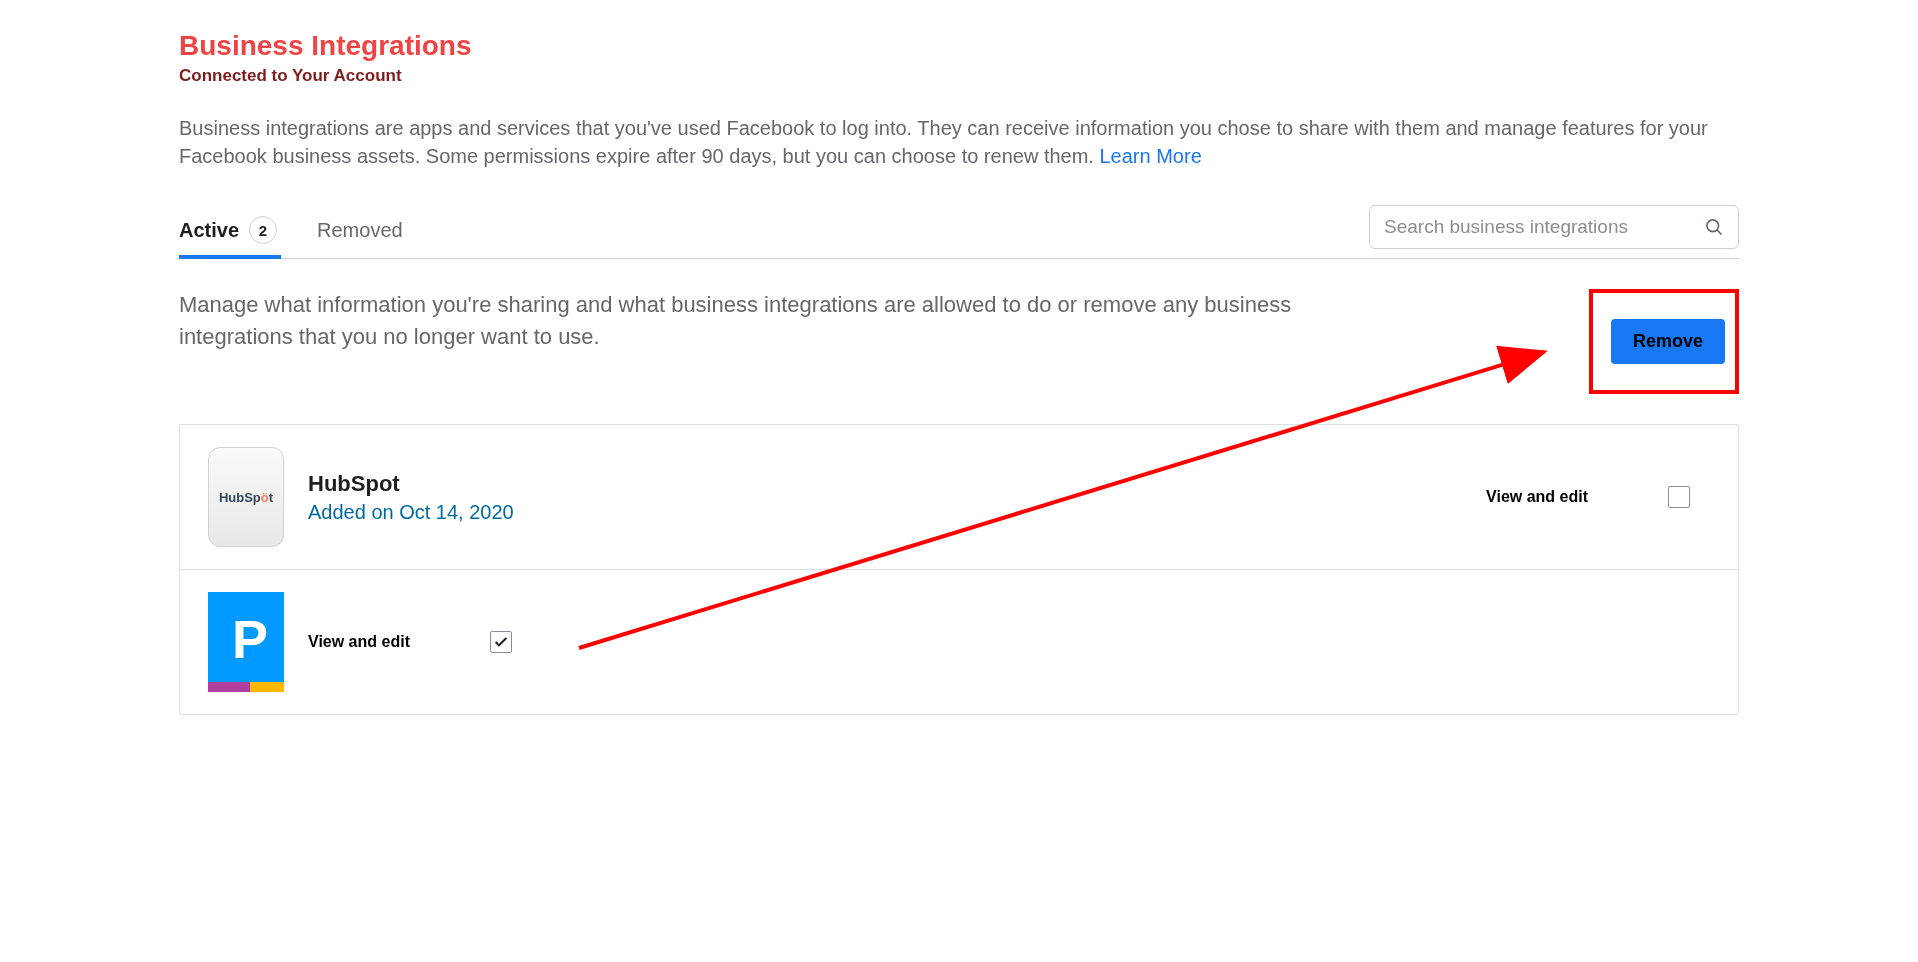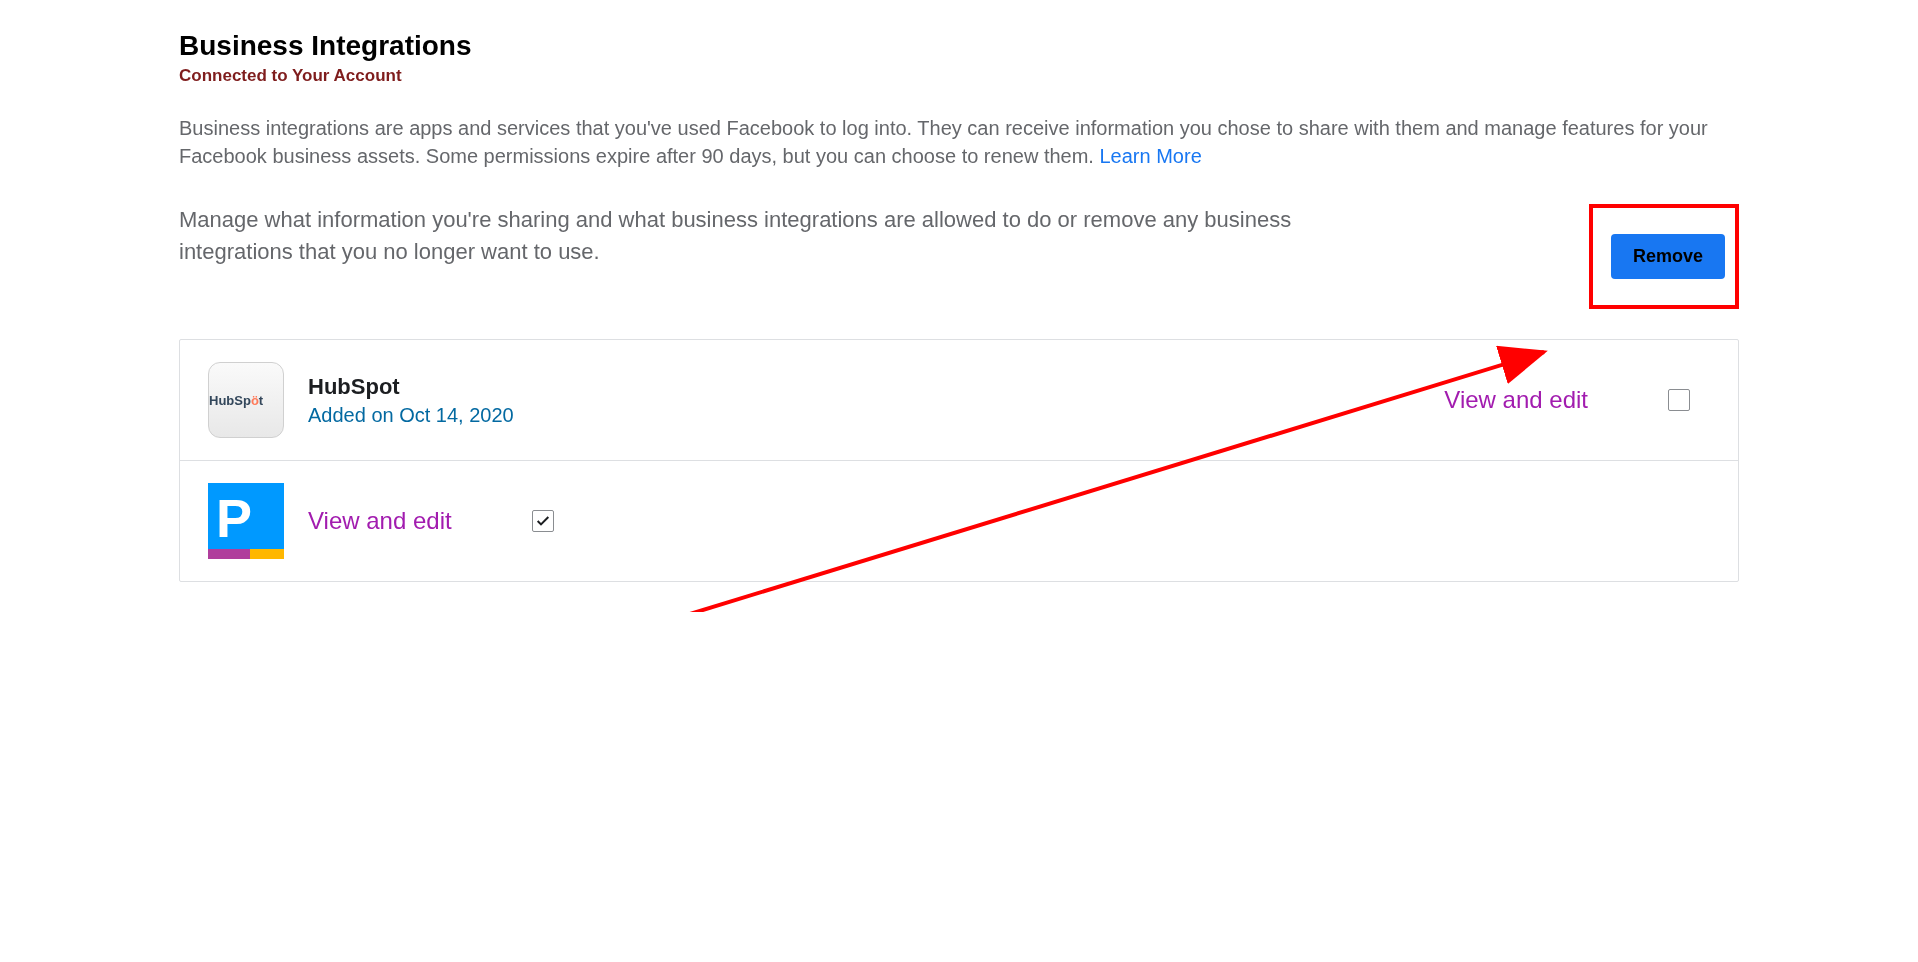--- a/index.html
+++ b/index.html
@@ -13,21 +13,21 @@
       color: #1c1e21;
       padding: 30px;
     }
     .container {
       max-width: 1560px;
       margin: 0 auto;
     }
     .page-title {
       font-size: 28px;
       font-weight: 700;
-      color: #000000;
+      color: #ef4444;
       margin-bottom: 4px;
     }
     .page-subtitle {
       font-size: 17px;
       font-weight: 700;
       color: #7f1d1d;
       margin-bottom: 28px;
     }
     .description {
       font-size: 20px;
@@ -152,24 +152,25 @@
       align-items: center;
       gap: 24px;
       padding: 22px 28px;
       border-bottom: 1px solid #dddfe2;
     }
     .integration-row:last-child {
       border-bottom: none;
     }
     .app-icon {
       width: 76px;
-      height: 76px;
+      height: 100px;
       border-radius: 12px;
       display: flex;
       align-items: center;
+      justify-content: center;
       flex-shrink: 0;
     }
     .app-icon.hubspot {
       background: linear-gradient(180deg, #fafafa, #e8e8e8);
       border: 1px solid #d0d0d0;
     }
     .hubspot-text {
       font-size: 13px;
       font-weight: 700;
       color: #33475b;
@@ -206,24 +207,25 @@
       font-size: 22px;
       font-weight: 700;
       color: #1c1e21;
       margin-bottom: 4px;
     }
     .app-added {
       font-size: 20px;
       color: #0369a1;
     }
     .view-edit {
-      color: #a21caf;
-      font-size: 24px;
+      color: #000000;
+      font-size: 16px;
       cursor: pointer;
       margin-right: 56px;
+      font-weight: bold;
     }
     .checkbox {
       width: 22px;
       height: 22px;
       border: 1px solid #8a8d91;
       border-radius: 2px;
       display: inline-flex;
       align-items: center;
       justify-content: center;
       cursor: pointer;
@@ -246,20 +248,38 @@
 <body>
 
 <div class="container" style="position:relative;">
   <h1 class="page-title">Business Integrations</h1>
   <div class="page-subtitle">Connected to Your Account</div>
 
   <p class="description">
     <span>Business integrations are apps and services that you've used Facebook to log into. They can receive information you chose to share with them and manage features for your Facebook business assets. Some permissions expire after 90 days, but you can choose to renew them. </span><a class="link">Learn More</a>
   </p>
 
+  <div class="tabs-row">
+    <div class="tabs">
+      <div class="tab active">
+        <span>Active</span>
+        <span class="badge">2</span>
+      </div>
+      <div class="tab">
+        <span>Removed</span>
+      </div>
+    </div>
+    <div class="search-wrap">
+      <input class="search-input" type="text" placeholder="Search business integrations" style="">
+      <svg class="search-icon" viewBox="0 0 24 24">
+        <circle cx="10.5" cy="10.5" r="7"></circle>
+        <line x1="21" y1="21" x2="15.5" y2="15.5"></line>
+      </svg>
+    </div>
+  </div>
 
   <div class="manage-row">
     <div class="manage-text">Manage what information you're sharing and what business integrations are allowed to do or remove any business integrations that you no longer want to use.</div>
     <div class="remove-highlight">
       <button class="remove-button">Remove</button>
     </div>
   </div>
 
   <div class="integration-list">
     <div class="integration-row">

